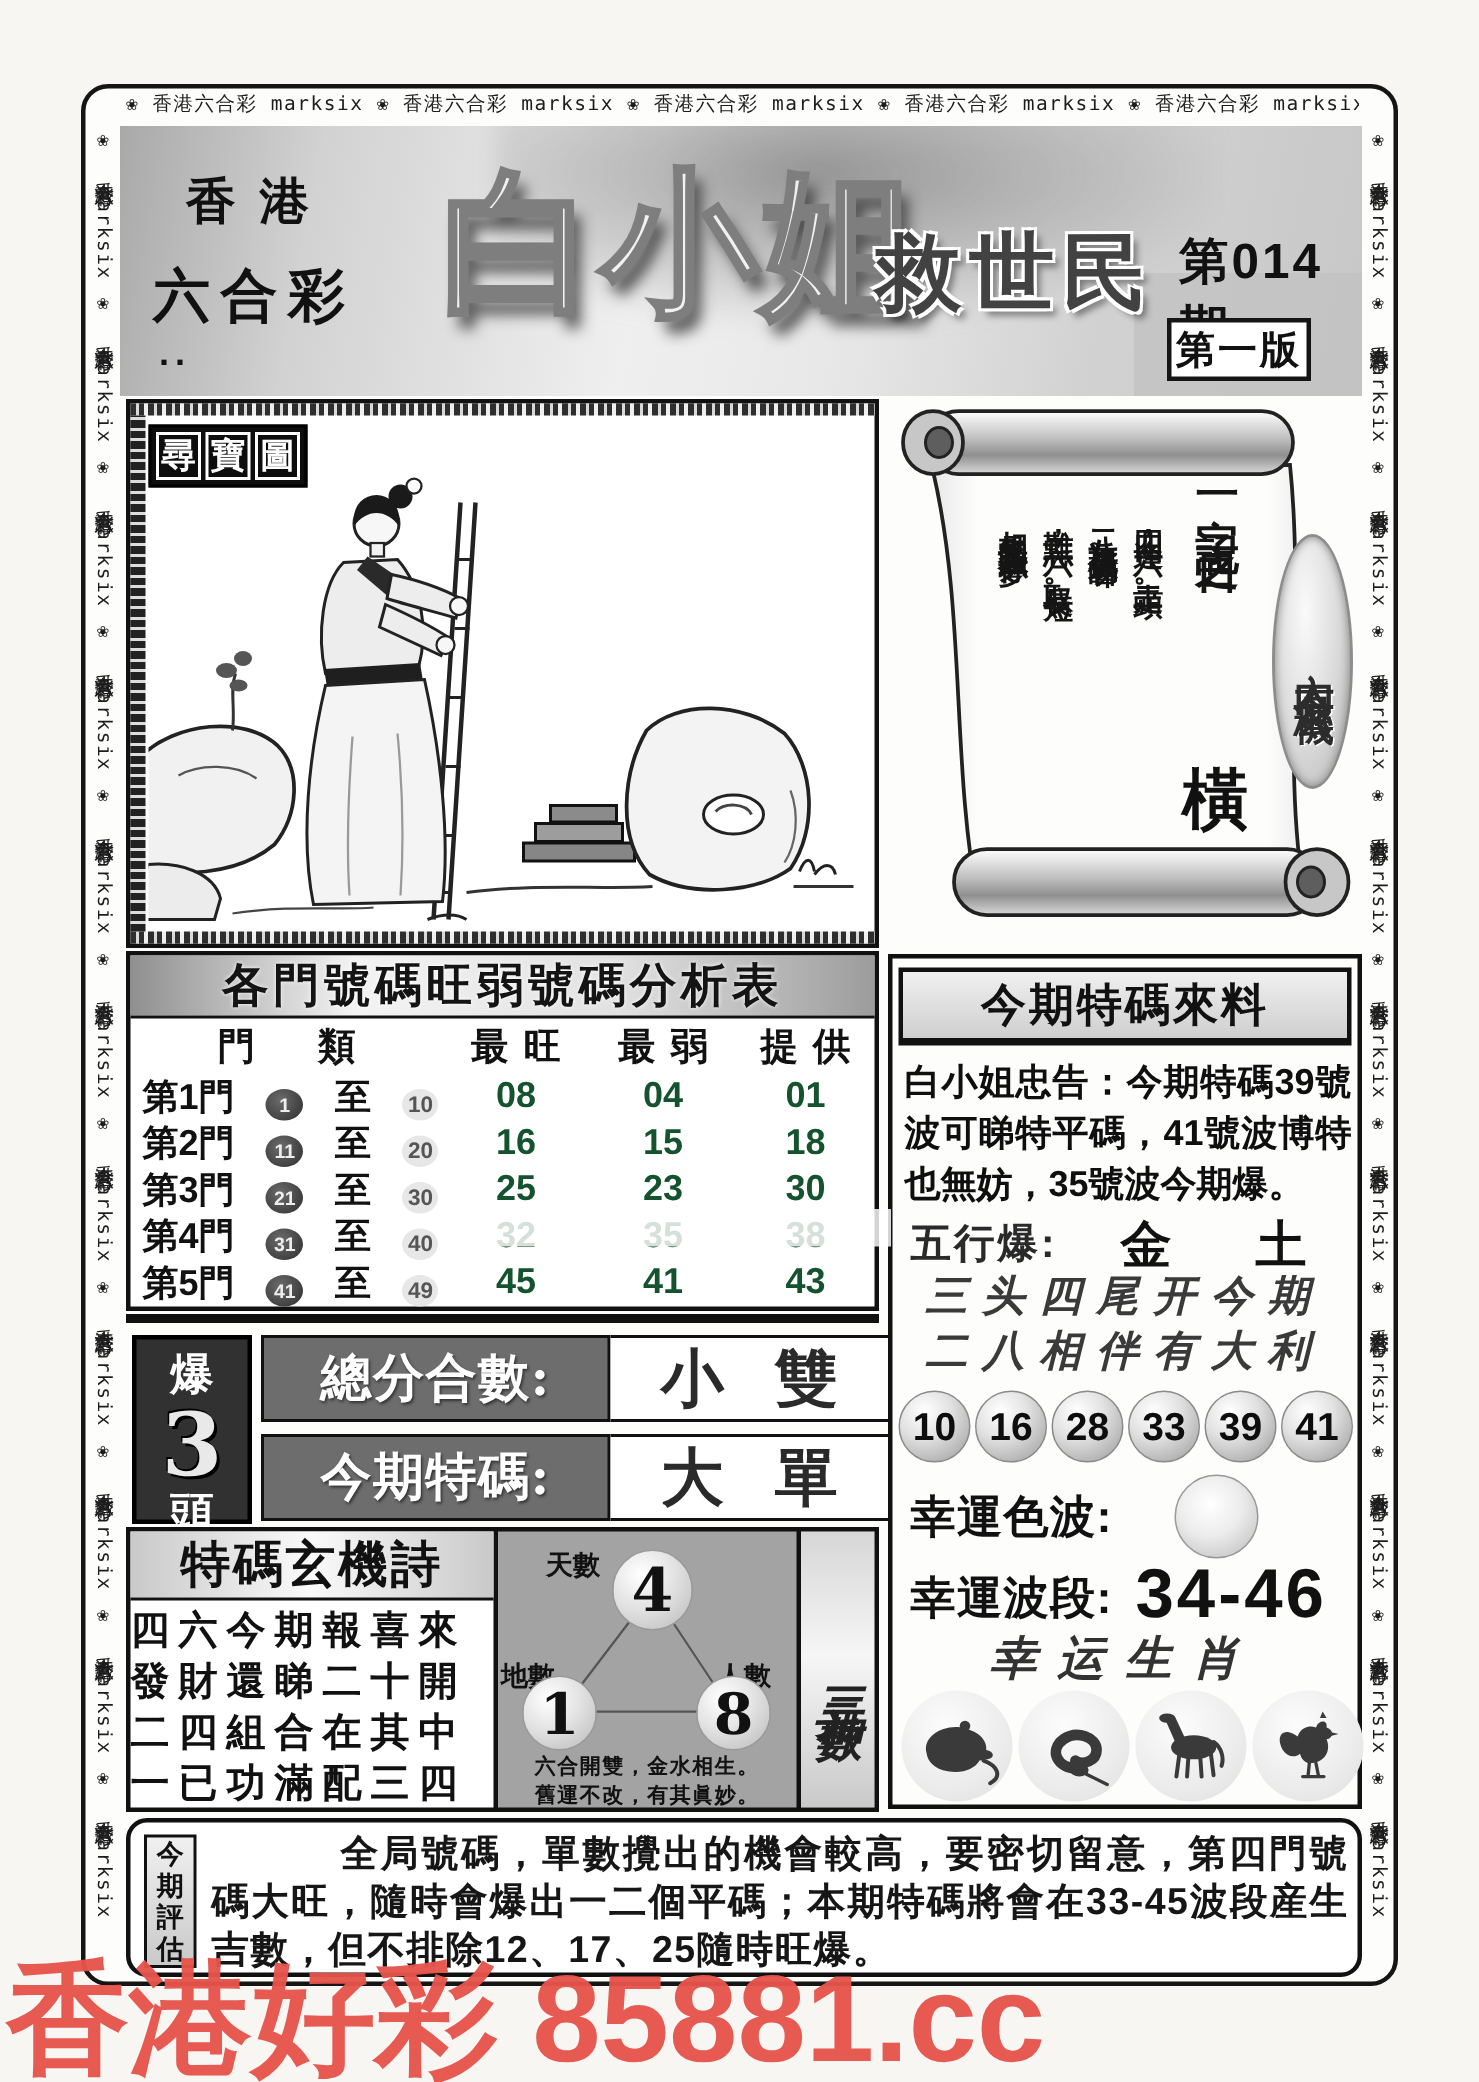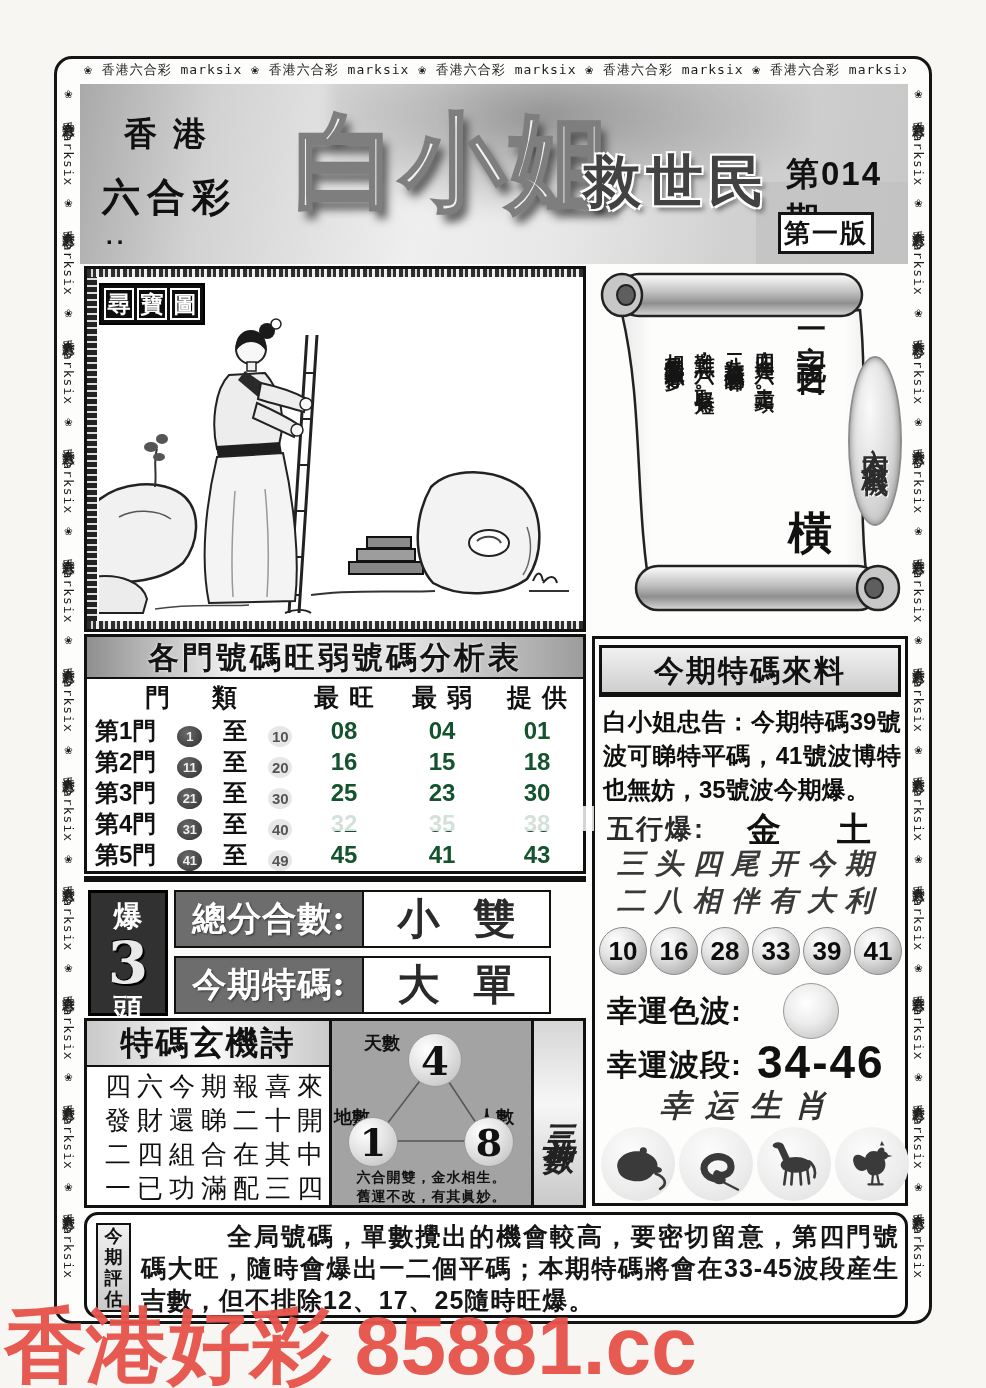--- a/index.html
+++ b/index.html
@@ -94,33 +94,33 @@
   
   .burst{position:absolute;left:84px;top:876px;width:502px;height:140px;border-top:6px solid #111}
   .burst-badge{position:absolute;left:4px;top:8px;width:80px;height:126px;background:#313131;
     border:3px solid #000;display:flex;flex-direction:column;align-items:center;justify-content:space-between;
     padding:4px 0;color:#fff}
   .burst-badge .b1,.burst-badge .b3{font-size:29px;font-weight:900;font-family:var(--f-serif)}
   .burst-badge .b2{font-size:58px;font-weight:900;font-family:var(--f-serif);color:#e9e9e9;line-height:52px;
     text-shadow:2px 2px 0 #000,-1px -1px 0 #000}
   .burst-row{position:absolute;left:90px;width:492px;height:58px;display:flex}
   .burst-row.r1{top:8px}.burst-row.r2{top:74px}
-  .burst-label{width:190px;background:#6d6d6d;border:2px solid #111;color:#fff;font-size:34px;
+  .burst-label{width:233px;background:#6d6d6d;border:2px solid #111;color:#fff;font-size:34px;
     font-weight:900;display:flex;align-items:center;justify-content:center;letter-spacing:1px;
     font-family:var(--f-serif);text-shadow:1px 1px 2px #333}
   .burst-value{width:187px;background:#fff;border:2px solid #111;border-left:none;color:#2a2a2a;
     font-size:42px;font-weight:900;display:flex;align-items:center;justify-content:center;gap:34px;
     font-family:var(--f-serif)}
 
   
   .poem{position:absolute;left:84px;top:1018px;width:248px;height:190px;border:3px solid #111;background:#fff}
   .poem-title{height:46px;border-bottom:2px solid #111;text-align:center;line-height:44px;font-size:33px;
     font-weight:900;letter-spacing:2px;font-family:var(--f-serif);
     background:linear-gradient(90deg,#c9c9c9,#fafafa 50%,#c9c9c9)}
-  .poem-line{height:34px;line-height:34px;text-align:right;font-size:26px;font-weight:400;letter-spacing:6px}
+  .poem-line{height:34px;line-height:34px;text-align:left;font-size:26px;font-weight:700;letter-spacing:6px}
   .poem-body{padding-top:2px}
 
   .sanyuan{position:absolute;left:332px;top:1018px;width:202px;height:190px;border:3px solid #111;
     border-left:none;background:#a3a3a3}
   .sy-label{position:absolute;font-size:18px;font-weight:900}
   .syl-top{left:32px;top:10px}.syl-left{left:2px;top:84px}.syl-right{left:146px;top:84px}
   .sy-ball{position:absolute;border-radius:50%;display:flex;align-items:center;justify-content:center;
     font-family:var(--f-serif);font-weight:900;color:#111;border:1px solid #9a9a9a;
     background:radial-gradient(circle at 35% 30%,#fff,#e3e3e3 45%,#b9b9b9)}
   .syb-top{left:76px;top:12px;width:54px;height:54px;font-size:40px}

